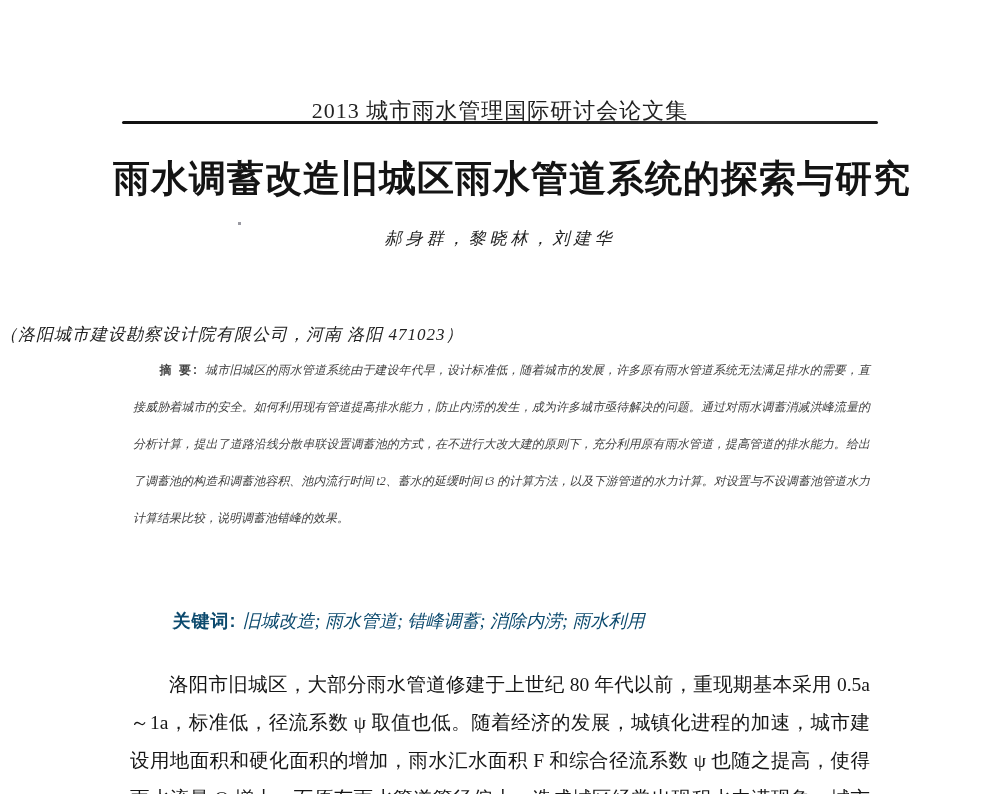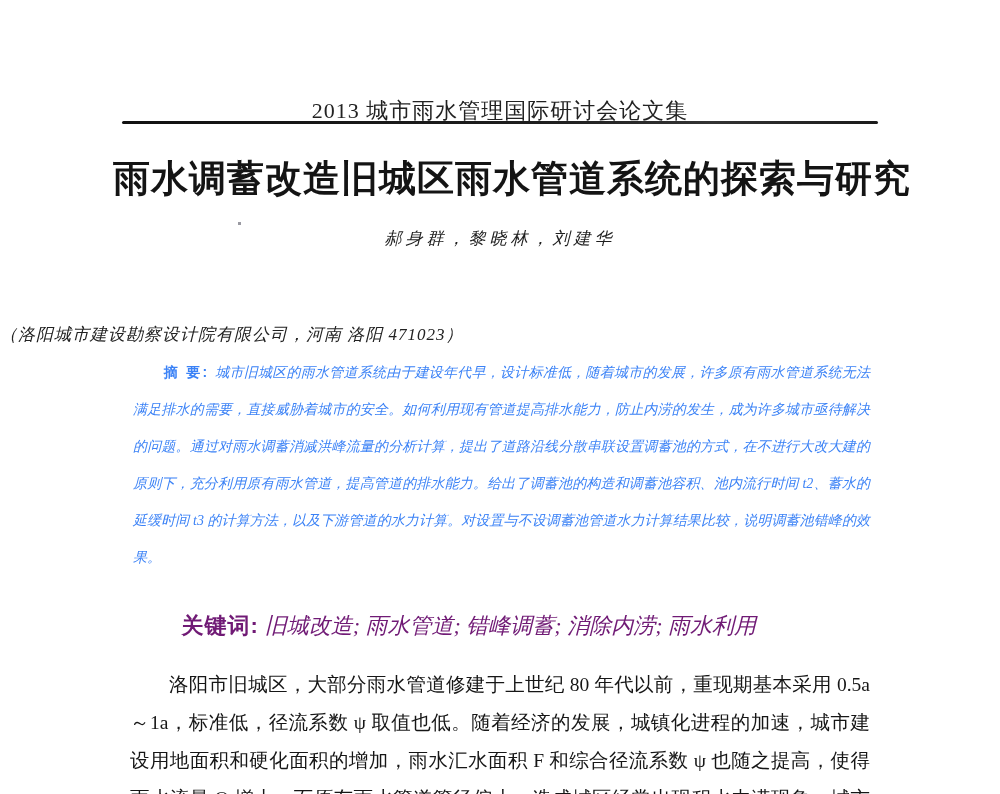--- a/index.html
+++ b/index.html
@@ -69,43 +69,43 @@
     letter-spacing: 1px;
     color: #222;
     margin-top: 44px;
   }
   .abstract-block {
     position: absolute;
     top: 340px;
     left: 133px;
     width: 737px;
     font-style: italic;
-    font-size: 14px;
+    font-size: 12px;
     line-height: 37px;
     text-align: justify;
     text-indent: 2.2em;
-    color: #3b82f6;
+    color: #404040;
   }
   .abstract-label {
     font-style: normal;
     font-weight: bold;
     font-family: "Liberation Sans", "DejaVu Sans", sans-serif;
     letter-spacing: 2px;
     padding-right: 6px;
   }
   .keywords-line {
     position: absolute;
     top: 585px;
     left: 133px;
     width: 737px;
     font-style: italic;
-    font-size: 22px;
+    font-size: 18px;
     line-height: 37px;
     text-indent: 2.2em;
-    color: #701a75;
+    color: #0c4a6e;
     white-space: nowrap;
   }
   .keywords-label {
     font-style: normal;
     font-weight: bold;
     font-family: "Liberation Sans", "DejaVu Sans", sans-serif;
     letter-spacing: 1px;
     padding-right: 6px;
   }
   .body-paragraph {

